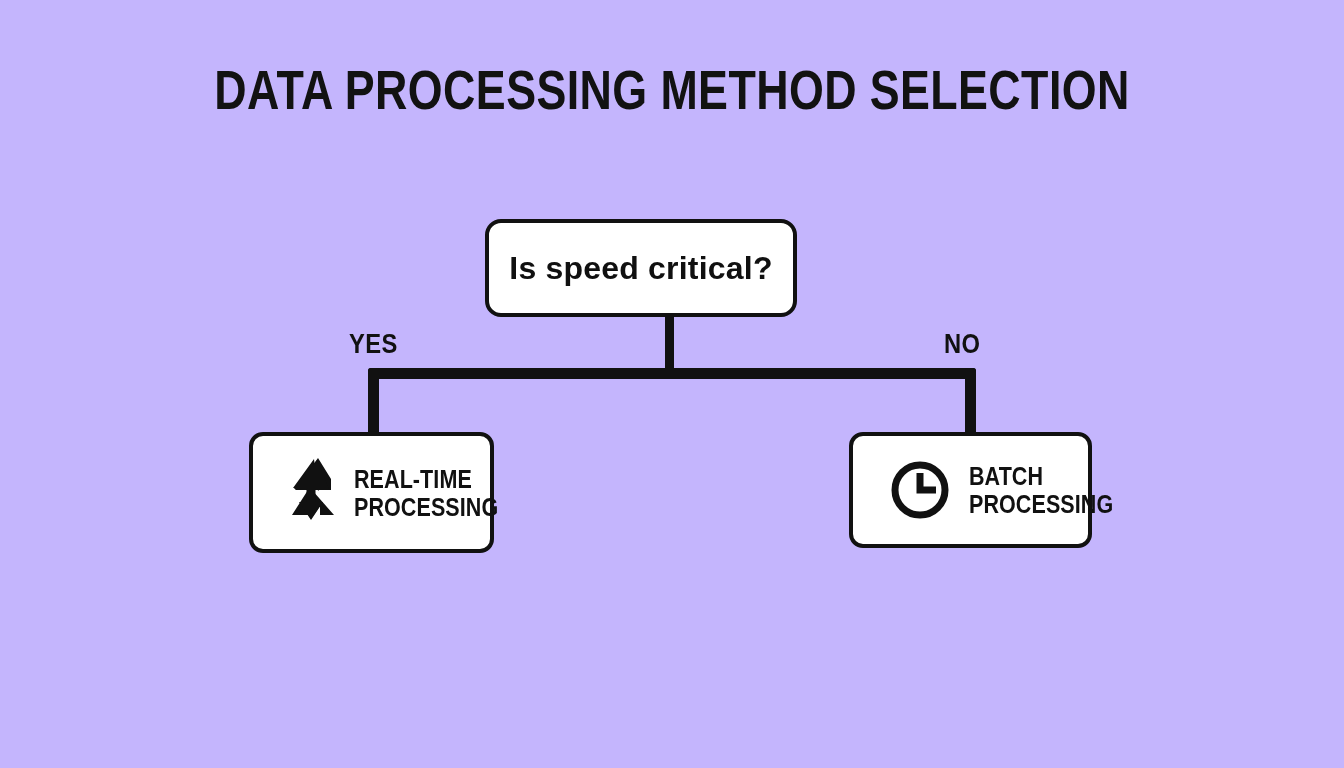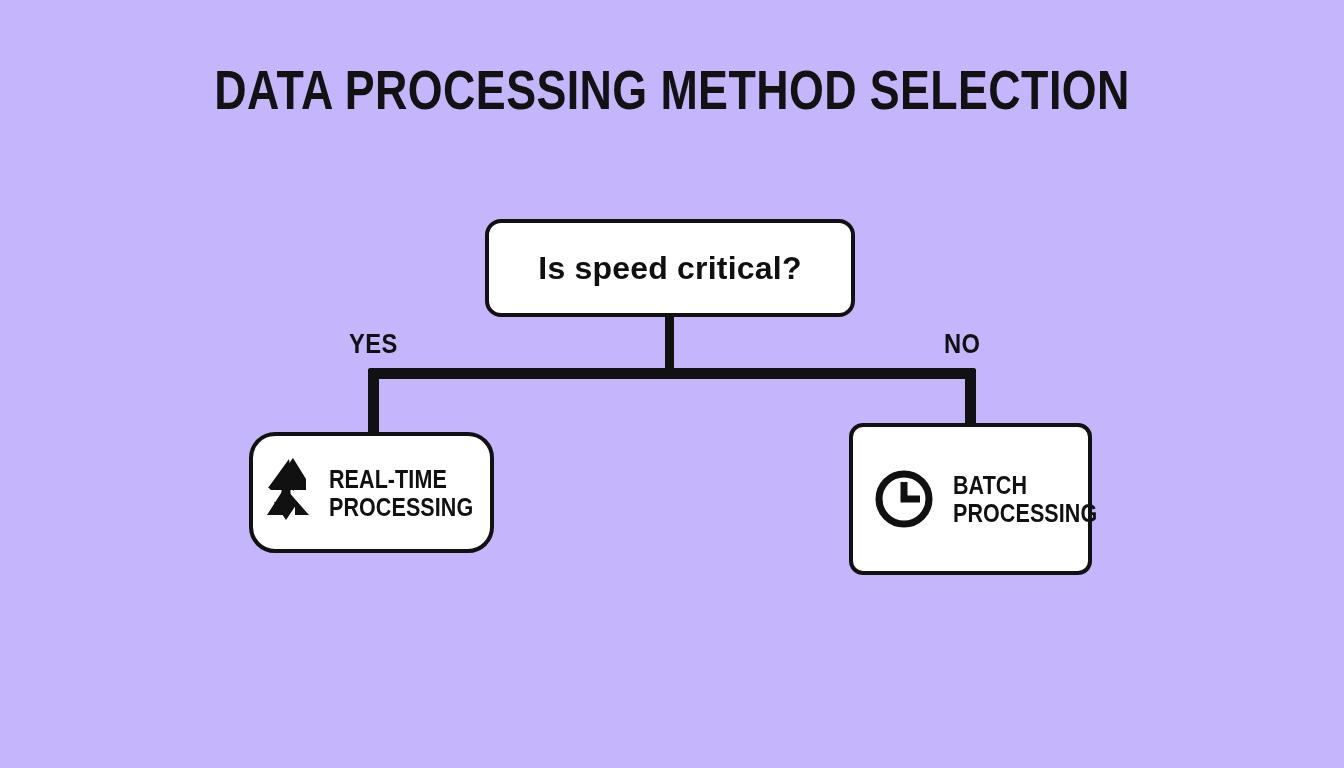--- a/index.html
+++ b/index.html
@@ -49,51 +49,50 @@
     border-radius: 14px;
     display: flex;
     align-items: center;
     justify-content: center;
   }
 
   
   #decision-node {
     left: 485px;
     top: 219px;
-    width: 370px;
+    width: 312px;
     height: 98px;
     border-radius: 16px;
   }
   #decision-node .decision-text {
     font-family: "Liberation Sans", sans-serif;
     font-weight: 700;
     font-size: 32px;
     letter-spacing: 0.2px;
     color: #101010;
     white-space: nowrap;
   }
 
   
   #realtime-node {
     left: 249px;
     top: 432px;
     width: 245px;
     height: 121px;
     justify-content: flex-start;
-    padding-left: 10px;
+    padding-left: 35px;
     gap: 20px;
-    border-radius: 26px;
   }
   #batch-node {
     left: 849px;
-    top: 423px;
+    top: 432px;
     width: 243px;
-    height: 152px;
+    height: 116px;
     justify-content: flex-start;
-    padding-left: 20px;
+    padding-left: 36px;
     gap: 18px;
   }
   .leaf-label {
     font-family: "Liberation Sans Narrow", "Liberation Sans", sans-serif;
     font-weight: 700;
     font-size: 25px;
     line-height: 1.12;
     letter-spacing: 0.1px;
     color: #111111;
     text-align: left;

